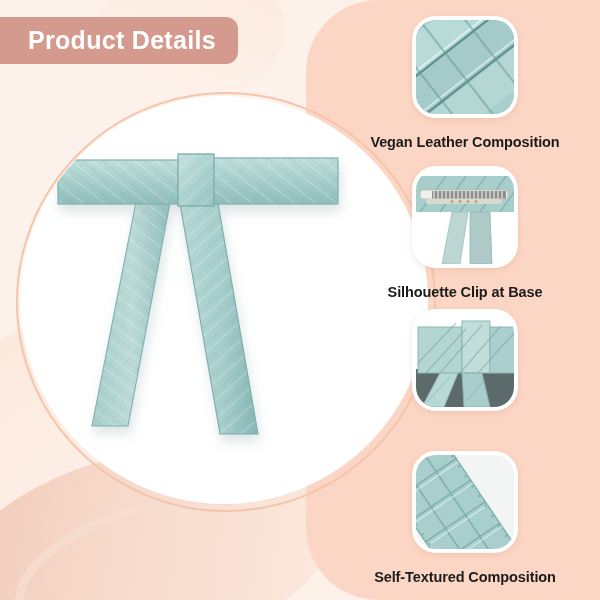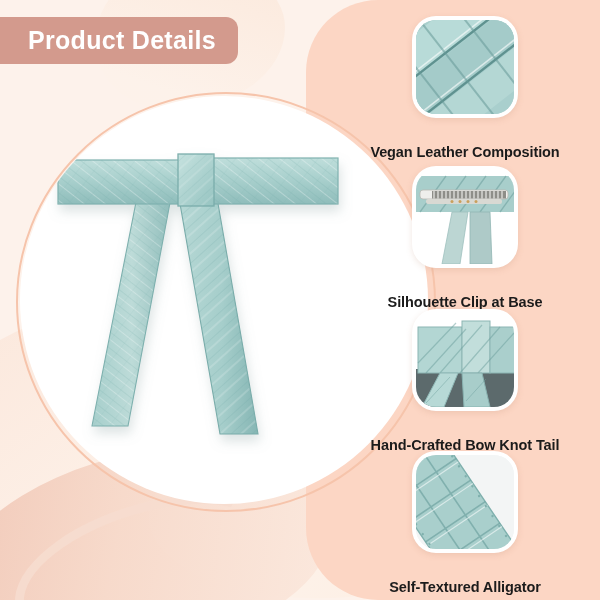--- a/index.html
+++ b/index.html
@@ -82,21 +82,21 @@
     background:#ffffff;border-radius:24px;
     box-shadow:0 2px 6px rgba(180,120,95,.18);
     overflow:hidden;position:relative;
     padding:4px;box-sizing:content-box;
   }
   .thumb-inner{
     width:98px;height:94px;border-radius:20px;overflow:hidden;position:relative;
     background:#bcd9d6;
   }
   .feature-label{
-    margin-top:26px;font-size:14.5px;font-weight:bold;color:#1b1b1b;
+    margin-top:16px;font-size:14.5px;font-weight:bold;color:#1b1b1b;
     letter-spacing:-.1px;white-space:nowrap;
     font-family:"Liberation Sans","DejaVu Sans",sans-serif;
   }
   .f1{top:16px;} .f2{top:166px;} .f3{top:309px;} .f4{top:451px;}
 </style>
 </head>
 <body>
 
 <div id="stage">
 
@@ -286,21 +286,20 @@
 
             <path d="M24 60 L42 60 L28 94 L6 94 Z" fill="#b7d9d6" stroke="#8fb8b6" stroke-width="1"></path>
             <path d="M46 60 L66 60 L74 94 L48 94 Z" fill="#a8cdca" stroke="#89b2b0" stroke-width="1"></path>
             <g opacity=".45" stroke="#6d9f9d" stroke-width="1">
               <path d="M10 90 L34 64"></path>
                 <path d="M50 88 L70 66"></path>
             </g>
           </svg>
         </div>
       </div>
-      <div class="feature-label">Hand-Crafted Bow Knot Tail</div>
     </div>
 
     <div class="feature f4">
       <div class="thumb">
         <div class="thumb-inner" style="background:#f4f6f6;">
           <svg viewBox="0 0 98 94" width="98" height="94">
             <rect width="98" height="94" fill="#f3f5f5"></rect>
             <g transform="rotate(-34 49 47)">
               <rect x="-6" y="-16" width="72" height="132" fill="#a9cfcc" stroke="#7fb0ad" stroke-width="1.4"></rect>
               <g stroke="#6fa3a1" stroke-width="1.6" opacity=".7">
@@ -338,17 +337,17 @@
                 <circle cx="64" cy="62" r="1.2"></circle>
                   <circle cx="64" cy="74" r="1.2"></circle>
                   <circle cx="64" cy="86" r="1.2"></circle>
                 <circle cx="64" cy="98" r="1.2"></circle>
                   <circle cx="64" cy="110" r="1.2"></circle>
               </g>
             </g>
           </svg>
         </div>
       </div>
-      <div class="feature-label">Self-Textured Alligator</div>
+      <div class="feature-label">Self-Textured Composition</div>
     </div>
 
   </div>
 </div>
 
 </body></html>

